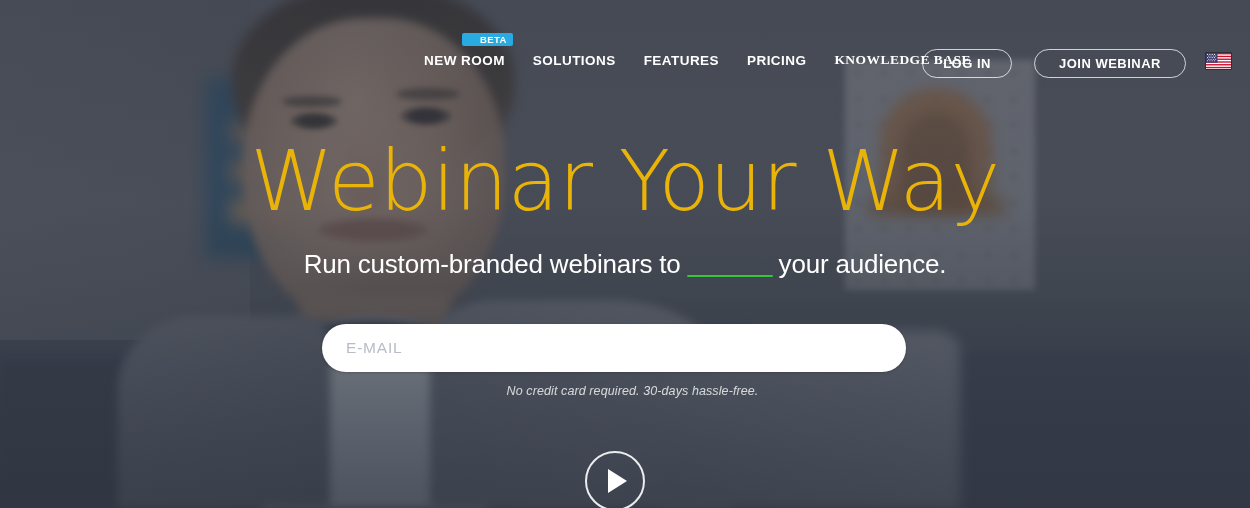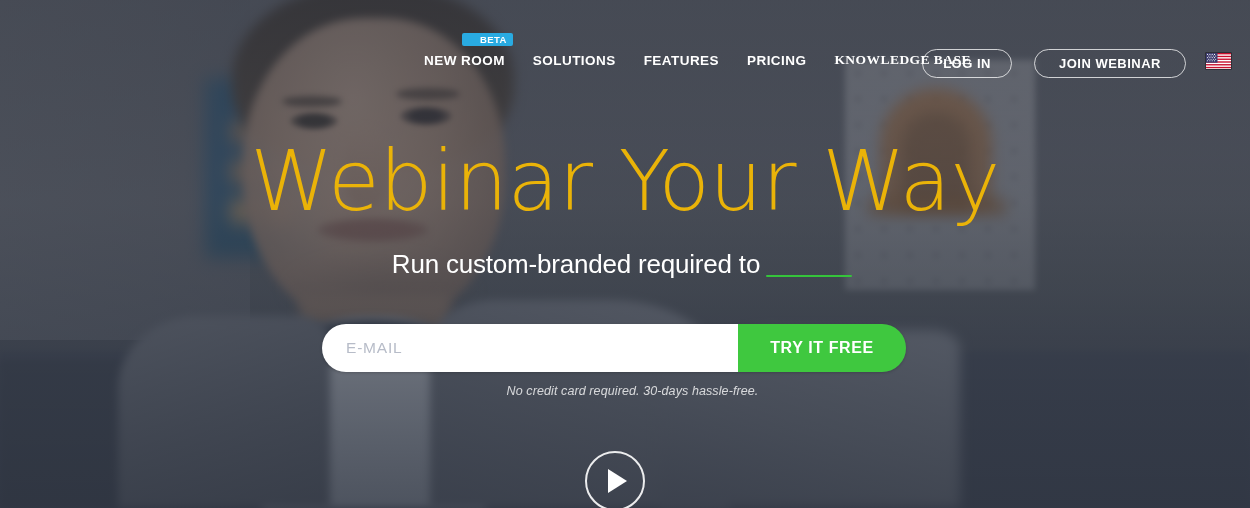--- a/index.html
+++ b/index.html
@@ -399,27 +399,27 @@
         </g>
       </svg>
     </div>
   </div>
 
   <div class="hero-content">
 
     <h1 class="headline">Webinar Your Way</h1>
 
     <div class="subheadline">
-      <span>Run custom-branded required to</span>
+      <span>Run custom-branded webinars to</span>
       <span class="typed-slot"></span>
+      <span>your audience.</span>
     </div>
 
     <form class="signup-form">
       <input class="email-input" type="text" placeholder="E-MAIL" style="">
-      <button class="try-btn" type="submit">TRY IT FREE</button>
     </form>
 
     <div class="disclaimer">No credit card required. 30-days hassle-free.</div>
   </div>
 
   <div class="play-btn">
     <span class="play-tri"></span>
   </div>
 
 </div>

